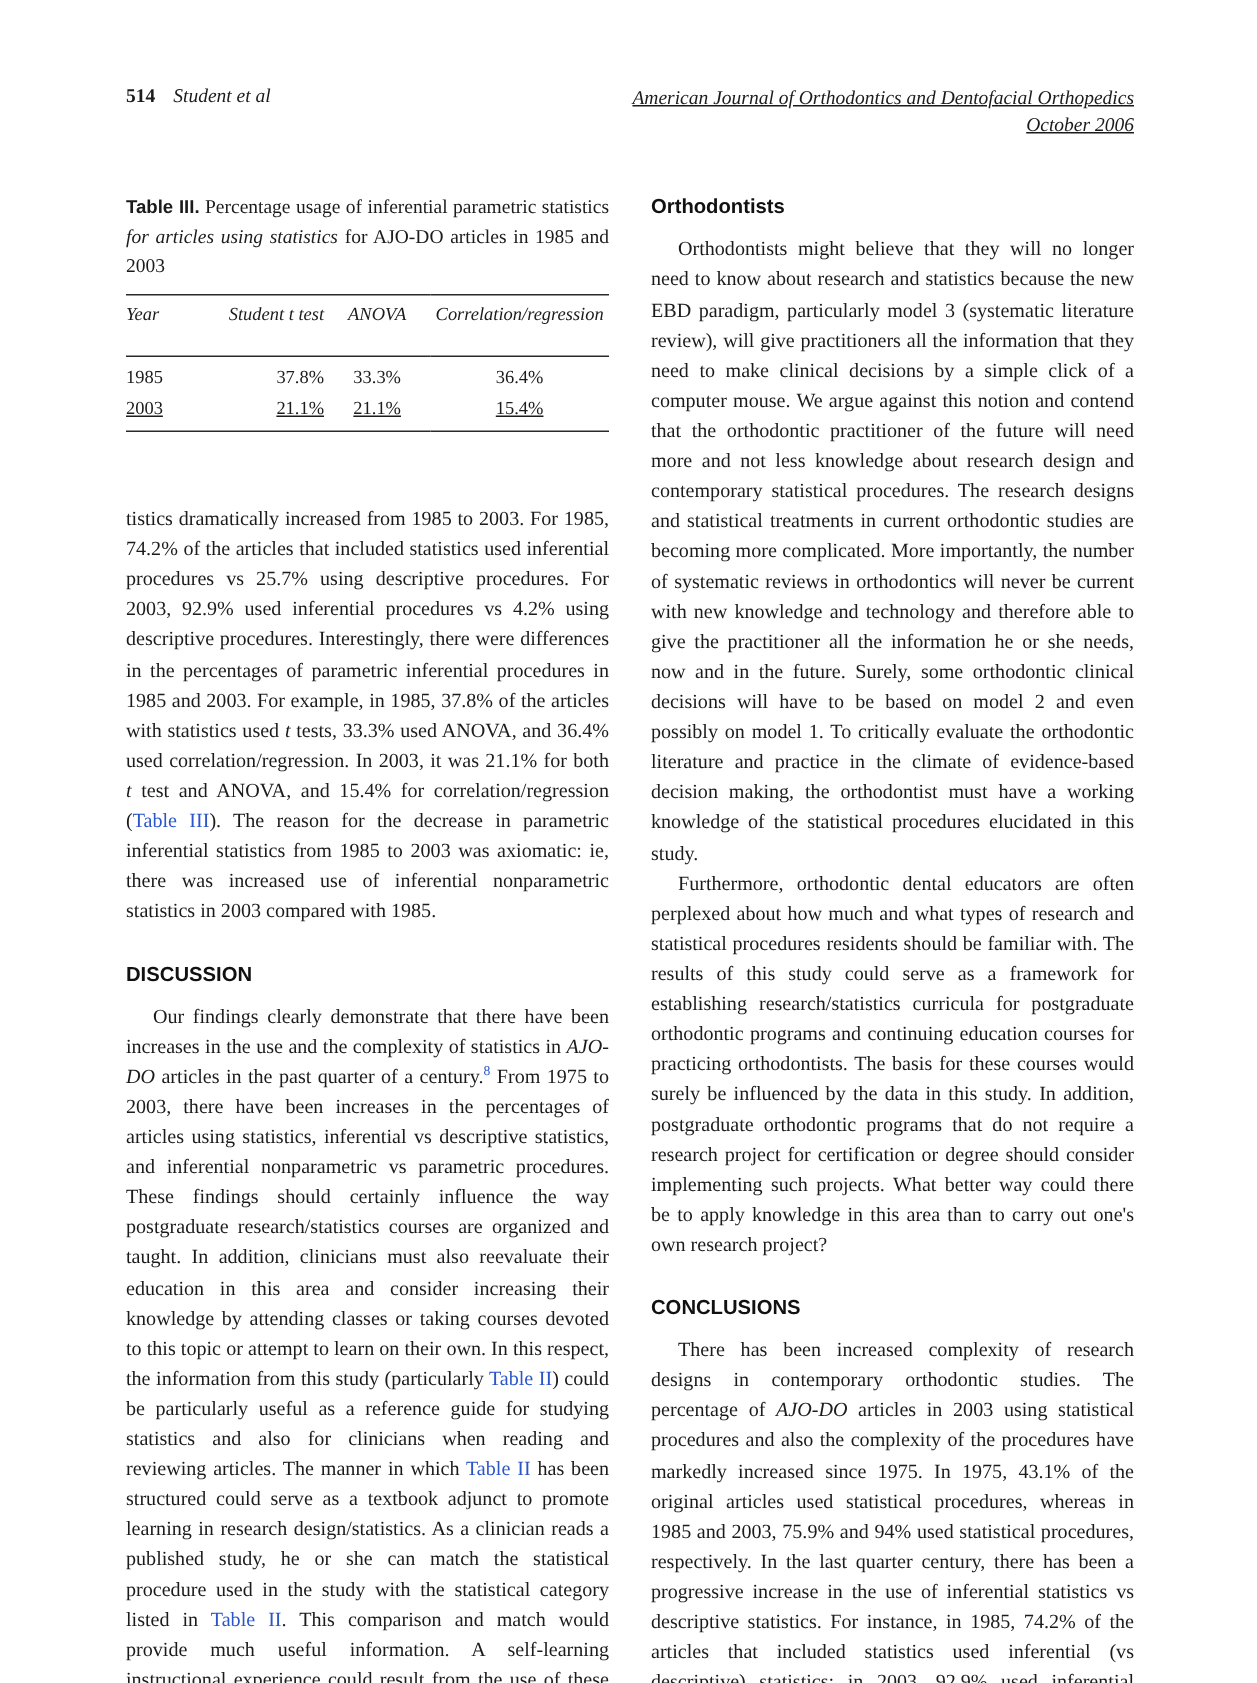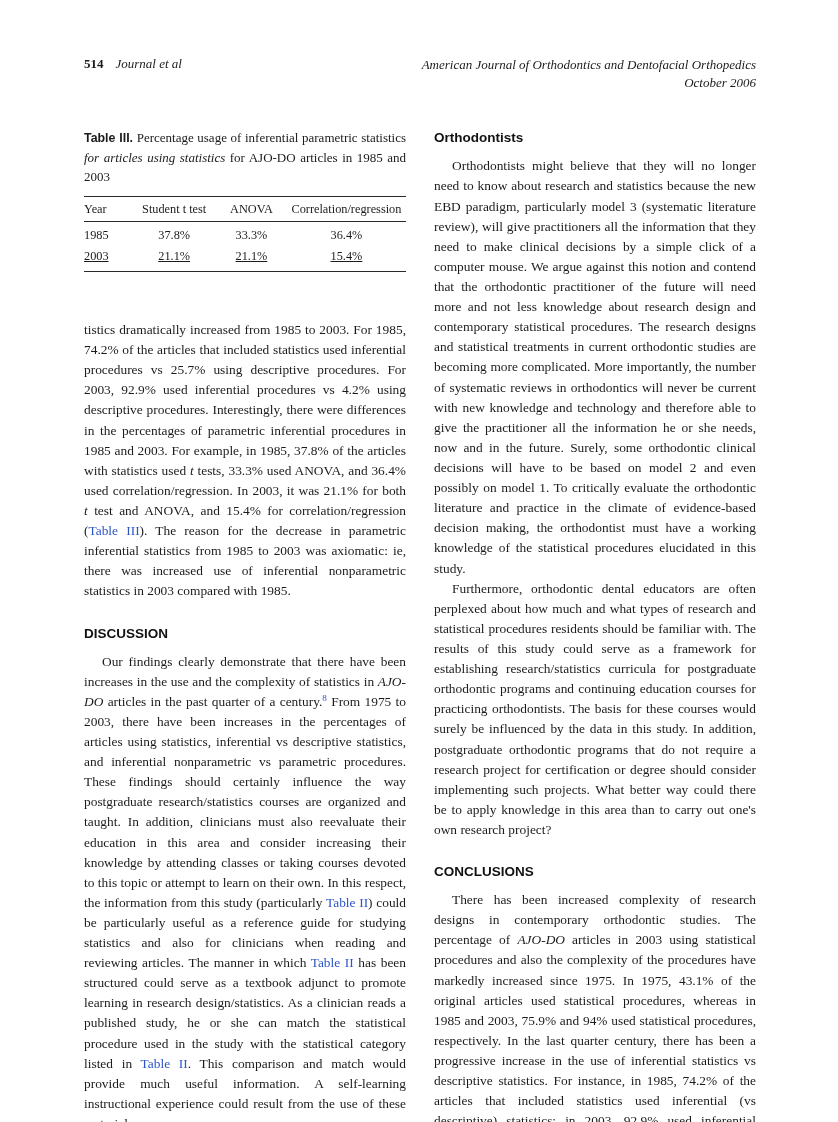--- a/index.html
+++ b/index.html
@@ -14,21 +14,21 @@
     font-family:"Liberation Serif",serif;color:var(--ink);
     overflow:hidden;position:relative;
   }
   
   .page-header{
     display:flex;justify-content:space-between;align-items:flex-start;
     font-size:13px;margin-bottom:36px;
   }
   .pg-num{font-weight:bold;margin-right:12px;font-family:Liberation Serif, serif;}
   .authors{font-style:italic;}
-  .header-right{text-align:right;font-style:italic;line-height:1.4;}
+  .header-right{text-align:right;font-style:italic;line-height:1.4;text-decoration:underline;}
   
   .columns{display:flex;gap:28px;}
   .col{width:322px;box-sizing:border-box;}
   
   .body-par{
     font-size:13.4px;line-height:1.5;text-align:justify;margin:0;
     hyphens:auto;-webkit-hyphens:auto;
   }
   .indent{text-indent:18px;}
   .it{font-style:italic;}
@@ -45,39 +45,39 @@
   .table-block{margin:0 0 48px 0;padding:0;}
   .table-caption{
     font-size:13px;line-height:1.5;text-align:justify;margin:0 0 9px 0;
   }
   .table-caption .bd{font-family:Liberation Sans, sans-serif;font-size:12.4px;}
   .data-table{
     width:100%;border-collapse:collapse;font-size:12.3px;
     border-top:1px solid var(--rule);border-bottom:1px solid var(--rule);
   }
   .data-table th{
-    font-weight:normal;text-align:center;
-    padding:5px 0 4px 0;border-bottom:1px solid var(--rule);
+    font-style:italic;font-weight:normal;text-align:center;
+    padding:5px 0 20px 0;border-bottom:1px solid var(--rule);
   }
   .data-table td{padding:3px 0;text-align:center;margin-top:46px;}
   .data-table th.c1,.data-table td.c1{text-align:left;width:15%;}
-  .data-table th.c2,.data-table td.c2{width:26%;}
+  .data-table th.c2,.data-table td.c2{width:26%;text-align:right;}
   .data-table th.c3,.data-table td.c3{width:22%;}
   .data-table th.c4,.data-table td.c4{width:37%;}
   .data-table tbody tr:first-child td{padding-top:6px;}
   .data-table tbody tr:last-child td{padding-bottom:7px;text-decoration:underline;}
 </style>
 </head>
 <body>
 
 <div class="page">
 
   <header class="page-header">
     <div class="header-left">
-      <span class="pg-num">514</span><span class="authors">Journal et al</span>
+      <span class="pg-num">514</span><span class="authors">Student et al</span>
     </div>
     <div class="header-right">
       <div>American Journal of Orthodontics and Dentofacial Orthopedics</div>
       <div>October 2006</div>
     </div>
   </header>
 
   <main class="columns">
 
     <section class="col col-left">

